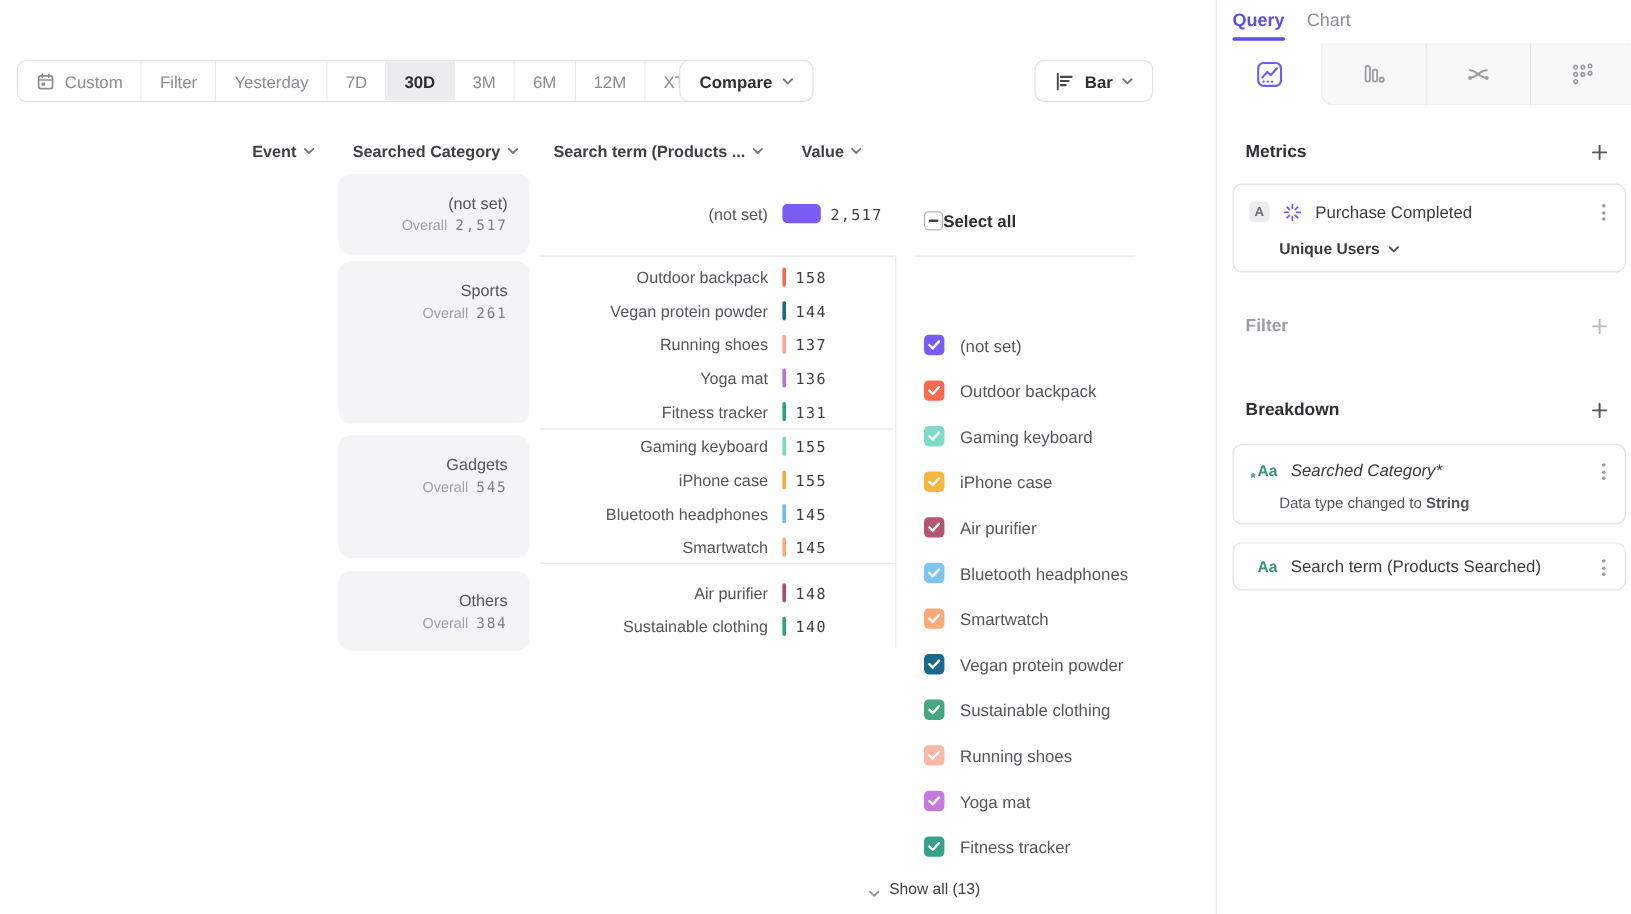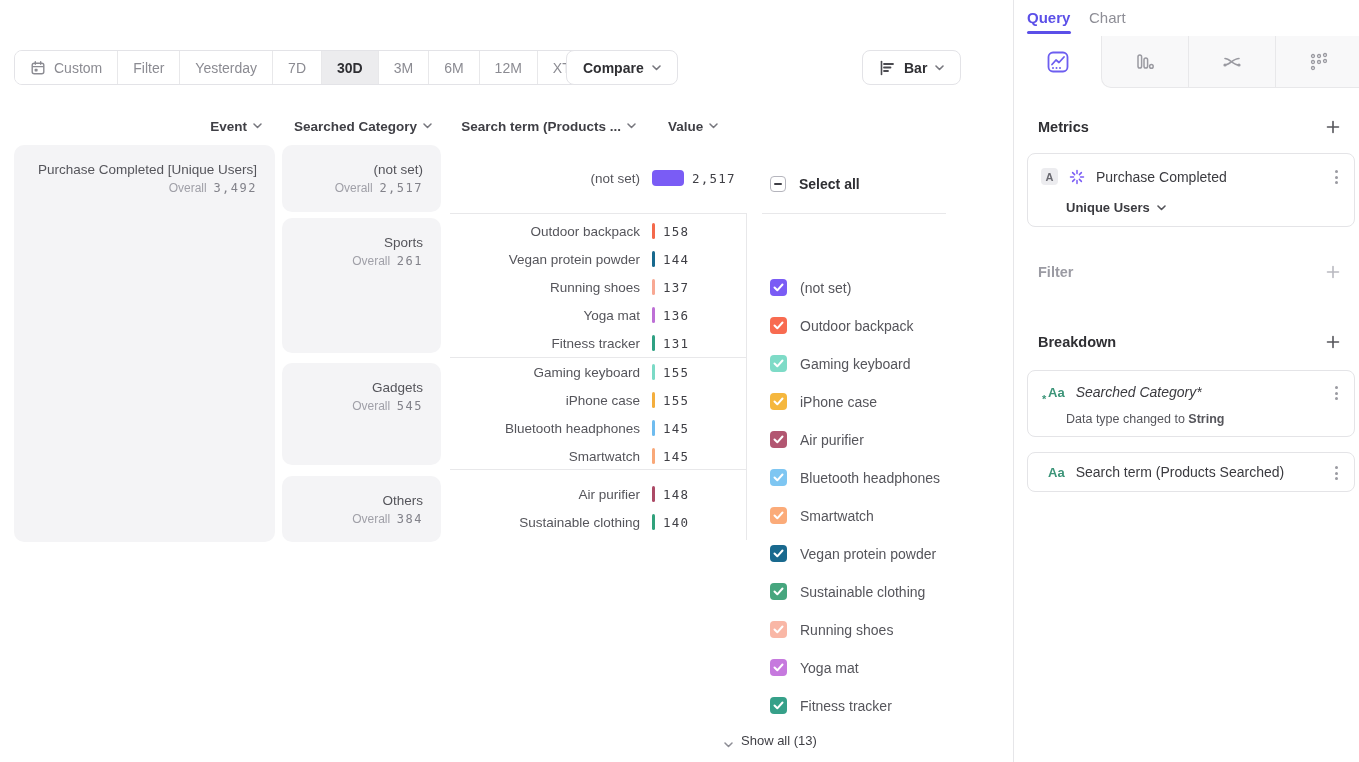--- a/index.html
+++ b/index.html
@@ -58,21 +58,21 @@
   
   .searchbox {
     position:absolute; left:762px; top:110px; width:184px; height:37px;
     background:#f4f4f6; border-radius:8px; display:flex; align-items:center; gap:10px; padding:0 13px;
   }
   .searchbox input {
     border:none; outline:none; background:transparent; width:130px;
     font:400 15px "Liberation Sans",sans-serif; color:#3a3a3f;
   }
   .searchbox input::placeholder { color:#8e8e96; }
-  .selall { position:absolute; left:770px; top:176px; display:flex; align-items:center; gap:13px; cursor:pointer; }
+  .selall { position:absolute; left:770px; top:176px; display:flex; align-items:center; cursor:pointer; }
   .selall .box {
     width:16px; height:16px; border:1.5px solid #b5b5bd; border-radius:4px;
     display:flex; align-items:center; justify-content:center; background:#fff;
   }
   .selall .dash { width:8px; height:2px; background:#3f3f45; border-radius:1px; }
   .selall .lbl { font:600 14px "Liberation Sans",sans-serif; color:#2f2f33; }
   .listlabel {
     position:absolute; left:770px; top:228px; width:176px;
     font-size:12.5px; line-height:16px; color:#8e8e96;
   }
@@ -221,26 +221,20 @@
         <path d="M1 1l3.5 3.5L8 1" stroke="currentColor" stroke-width="1.5" fill="none" stroke-linecap="round" stroke-linejoin="round"></path>
       </svg>
   </div>
   <div class="col-head" style="left:668px; width:70px;">
     <span>Value</span>
     <svg class="chev" width="9" height="6" viewBox="0 0 9 6">
         <path d="M1 1l3.5 3.5L8 1" stroke="currentColor" stroke-width="1.5" fill="none" stroke-linecap="round" stroke-linejoin="round"></path>
       </svg>
   </div>
 
-  <div class="gcard" style="left:14px; top:145px; width:261px; height:397px;">
-    <div class="ttl">Purchase Completed [Unique Users]</div>
-    <div class="ovr">
-      <span>Overall</span>&nbsp;&nbsp;<span class="num">3,492</span>
-    </div>
-  </div>
 
   <div id="cat-col">
       <div class="gcard" style="left: 282px; width: 159px; top: 145px; height: 67px;">
     <div class="ttl">(not set)</div>
     <div class="ovr">
       <span class="olabel">Overall</span>&nbsp;&nbsp;<span class="num oval">2,517</span>
     </div>
   </div>
       <div class="gcard" style="left: 282px; width: 159px; top: 218px; height: 135px;">
     <div class="ttl">Sports</div>

